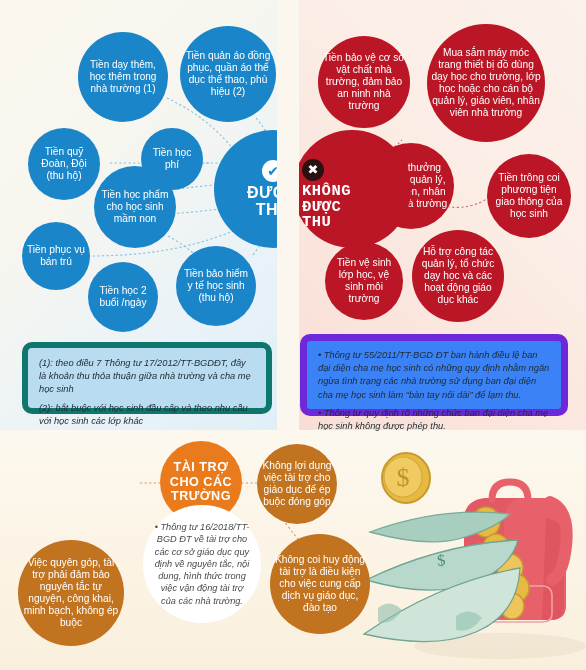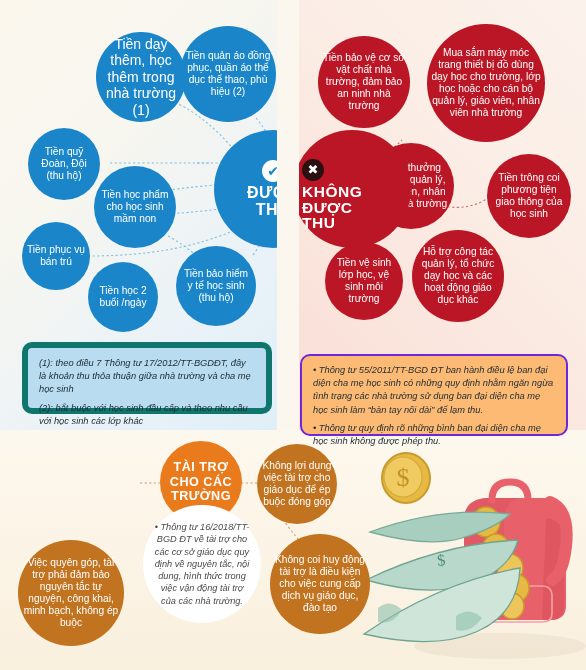--- a/index.html
+++ b/index.html
@@ -70,21 +70,21 @@
   svg.conn{position:absolute;left:0;top:0;width:586px;height:670px;z-index:2;pointer-events:none;}
 
   
   .note{
     position:absolute;border-radius:10px;box-sizing:border-box;
     font-style:italic;color:#1c2b33;z-index:7;
   }
   .note p{margin:0 0 5px 0;}
   .note p:last-child{margin-bottom:0;}
   .note-blue{background:#b9dcf0;border:6px solid #0f766e;}
-  .note-red{background:#fdba74;border:2px solid #6d28d9;margin-top:20px;}
+  .note-red{background:#3b82f6;border:7px solid #6d28d9;}
 
   .note-white{
     position:absolute;border-radius:50%;background:#fff;
     display:flex;align-items:center;justify-content:center;
     text-align:center;font-style:italic;color:#4a4a4a;z-index:8;
     box-sizing:border-box;
   }
 
   
   .illus{position:absolute;right:-4px;bottom:2px;width:230px;height:220px;z-index:4;}
@@ -122,28 +122,31 @@
     </g>
     <g stroke="#d79a63" stroke-width="1.1" fill="none" stroke-dasharray="2.2,2.4">
       <path d="M140,483 C152,483 160,483 170,483"></path>
       <path d="M232,483 C244,483 252,483 262,483"></path>
       <path d="M186,512 C180,528 172,540 160,552"></path>
       <path d="M216,512 C226,528 240,544 256,556"></path>
       <path d="M278,512 C286,524 296,538 308,550"></path>
     </g>
   </svg>
 
-  <div class="circ blue" style="left:96px;top:32px;width:90px;height:90px;font-size:14px;">
+  <div class="circ blue" style="left:78px;top:32px;width:90px;height:90px;font-size:10px;">
     <span>Tiền dạy thêm, học thêm trong nhà trường (1)</span>
   </div>
   <div class="circ blue" style="left:180px;top:26px;width:96px;height:96px;font-size:10.2px;">
     <span>Tiền quản áo đồng phục, quần áo thể dục thể thao, phù hiệu (2)</span>
   </div>
   <div class="circ blue" style="left:28px;top:128px;width:72px;height:72px;font-size:10.2px;">
     <span>Tiền quỹ Đoàn, Đội (thu hộ)</span>
+  </div>
+  <div class="circ blue" style="left:141px;top:128px;width:62px;height:62px;font-size:10.2px;">
+    <span>Tiền học phí</span>
   </div>
   <div class="circ blue" style="left:94px;top:166px;width:82px;height:82px;font-size:10.2px;">
     <span>Tiền học phẩm cho học sinh mầm non</span>
   </div>
   <div class="circ blue" style="left:22px;top:222px;width:68px;height:68px;font-size:10.2px;">
     <span>Tiền phục vụ bán trú</span>
   </div>
   <div class="circ blue" style="left:88px;top:262px;width:70px;height:70px;font-size:10.2px;">
     <span>Tiền học 2 buổi /ngày</span>
   </div>
@@ -176,36 +179,36 @@
   <div class="circ red" style="left:325px;top:242px;width:78px;height:78px;font-size:10.2px;">
     <span>Tiền vệ sinh lớp học, vệ sinh môi trường</span>
   </div>
   <div class="circ red" style="left:412px;top:230px;width:92px;height:92px;font-size:10.2px;">
     <span>Hỗ trợ công tác quản lý, tổ chức dạy học và các hoạt động giáo dục khác</span>
   </div>
 
   <div class="clipR">
     <div class="hub red" style="left:-6px;top:130px;width:118px;height:118px;align-items:flex-start;padding-left:9px;box-sizing:border-box;">
       <div class="badge badge-x" style="width:22px;height:22px;font-size:13px;margin-top:12px;">✖</div>
-      <div class="hub-label" style="font-size:15.5px;text-align:left;">
+      <div class="hub-label" style="font-size:15.5px;text-align:left;font-family:Liberation Mono, monospace;">
         <div>KHÔNG</div>
         <div>ĐƯỢC</div>
         <div>THU</div>
       </div>
     </div>
   </div>
 
   <div class="note note-blue" style="left:22px;top:342px;width:250px;height:72px;padding:9px 11px;font-size:9.3px;line-height:1.42;">
     <p>(1): theo điều 7 Thông tư 17/2012/TT-BGDĐT, đây là khoản thu thỏa thuận giữa nhà trường và cha mẹ học sinh</p>
     <p>(2): bắt buộc với học sinh đầu cấp và theo nhu cầu với học sinh các lớp khác</p>
   </div>
 
   <div class="note note-red" style="left:300px;top:334px;width:268px;height:82px;padding:8px 11px;font-size:9.3px;line-height:1.42;">
     <p>• Thông tư 55/2011/TT-BGD ĐT ban hành điều lệ ban đại diện cha mẹ học sinh có những quy định nhằm ngăn ngừa tình trạng các nhà trường sử dụng ban đại diện cha mẹ học sinh làm “bàn tay nối dài” để lạm thu.</p>
-    <p>• Thông tư quy định rõ những bình ban đại diện cha mẹ học sinh không được phép thu.</p>
+    <p>• Thông tư quy định rõ những chức ban đại diện cha mẹ học sinh không được phép thu.</p>
   </div>
 
   <div class="circ orange" style="left:257px;top:444px;width:80px;height:80px;font-size:10.2px;">
     <span>Không lợi dụng việc tài trợ cho giáo dục để ép buộc đóng góp</span>
   </div>
   <div class="circ orange" style="left:18px;top:540px;width:106px;height:106px;font-size:10.2px;">
     <span>Việc quyên góp, tài trợ phải đảm bảo nguyên tắc tự nguyện, công khai, minh bạch, không ép buộc</span>
   </div>
   <div class="circ orange" style="left:270px;top:534px;width:100px;height:100px;font-size:10.2px;">
     <span>Không coi huy động tài trợ là điều kiện cho việc cung cấp dịch vụ giáo dục, đào tạo</span>

